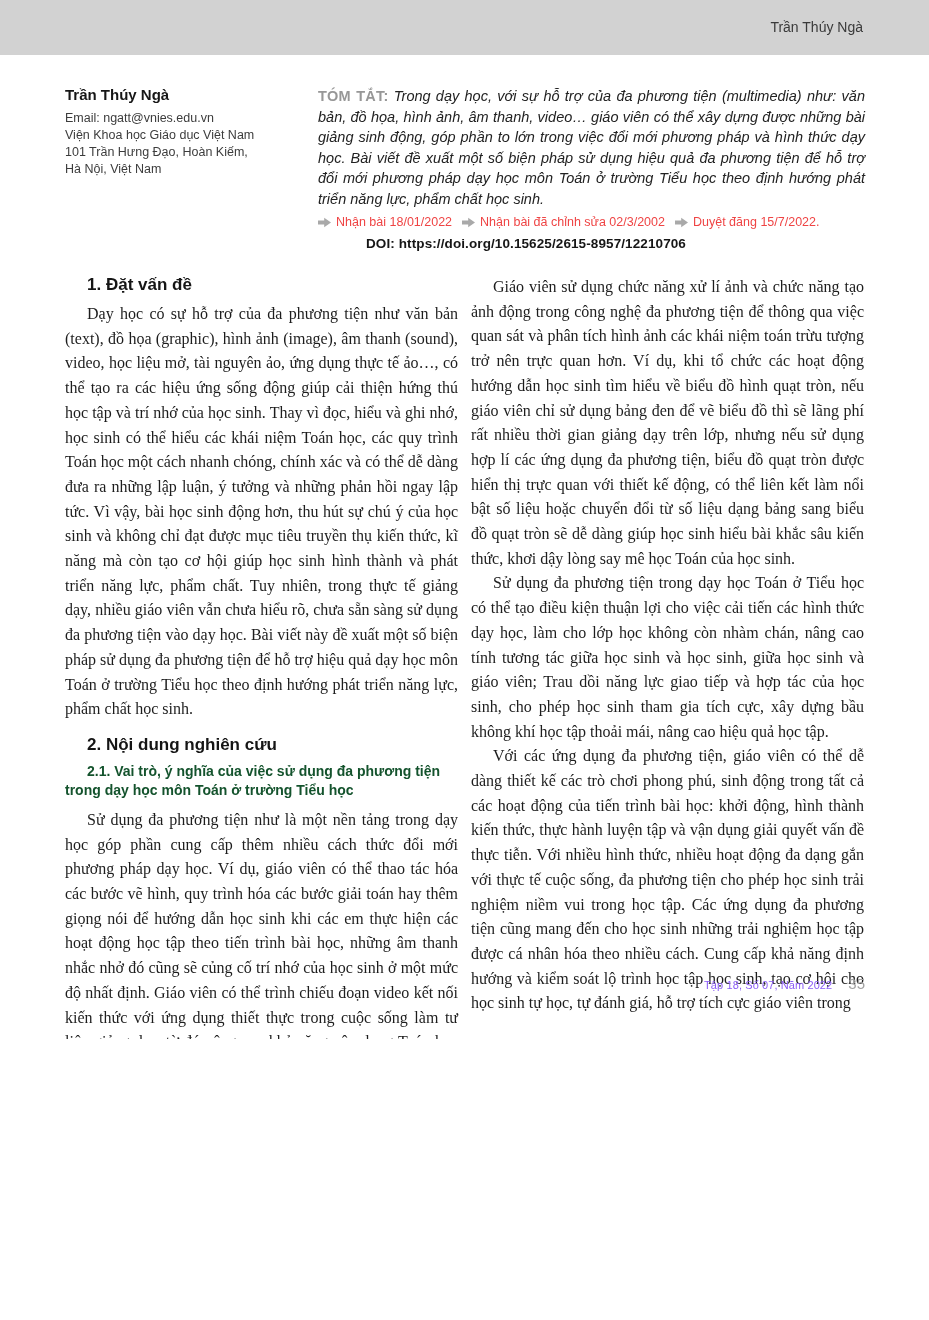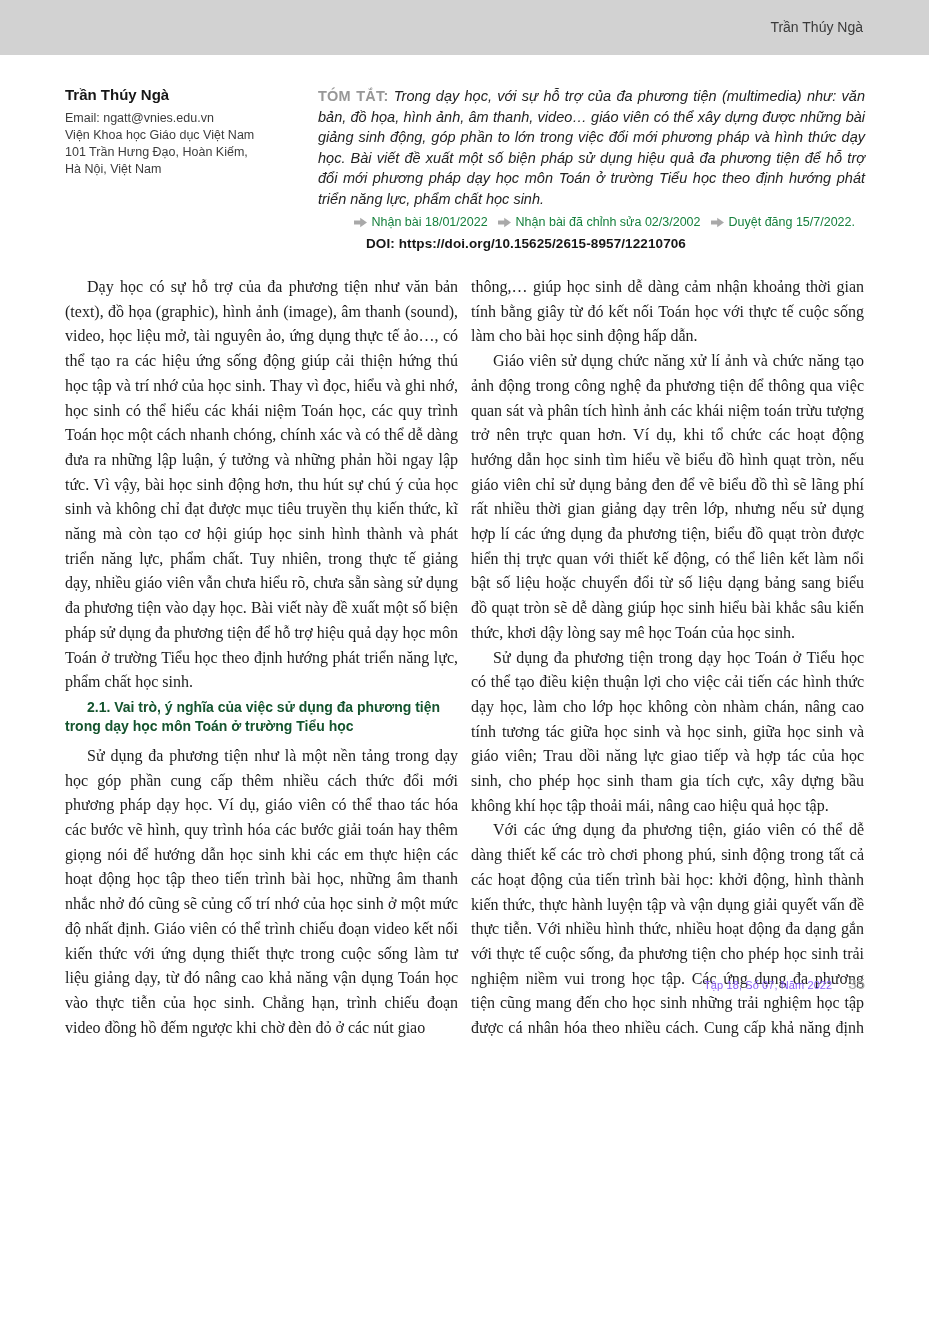--- a/index.html
+++ b/index.html
@@ -66,25 +66,24 @@
   .keywords-line {
     margin-top: 15px;
     font-size: 13.5px;
     line-height: 18px;
     font-weight: 700;
     color: #1a1a1a;
   }
   .dates-line {
     margin-top: 6px;
     font-size: 12.5px;
-    color: #15803d;
+    color: #ef4444;
     display: flex;
     align-items: center;
     flex-wrap: nowrap;
-    justify-content: flex-end;
   }
   .date-item { display: inline-flex; align-items: center; margin-right: 10px; }
   .arrow-icon { display: inline-block; width: 13px; height: 11px; margin-right: 5px; }
   .arrow-icon svg { display: block; width: 13px; height: 11px; }
   .doi-line {
     margin-top: 7px;
     font-size: 13.5px;
     font-weight: 700;
     color: #161616;
     letter-spacing: 0.1px;
@@ -188,29 +187,30 @@
           </span>
         </div>
 
         <div class="doi-line">DOI: https://doi.org/10.15625/2615-8957/12210706</div>
       </div>
     </div>
 
     <div class="body-columns">
 
       <div class="col">
+        <h2 class="sec-heading">1. Đặt vấn đề</h2>
         <p class="body-para indent">Dạy học có sự hỗ trợ của đa phương tiện như văn bản (text), đồ họa (graphic), hình ảnh (image), âm thanh (sound), video, học liệu mở, tài nguyên ảo, ứng dụng thực tế ảo…, có thể tạo ra các hiệu ứng sống động giúp cải thiện hứng thú học tập và trí nhớ của học sinh. Thay vì đọc, hiểu và ghi nhớ, học sinh có thể hiểu các khái niệm Toán học, các quy trình Toán học một cách nhanh chóng, chính xác và có thể dễ dàng đưa ra những lập luận, ý tưởng và những phản hồi ngay lập tức. Vì vậy, bài học sinh động hơn, thu hút sự chú ý của học sinh và không chỉ đạt được mục tiêu truyền thụ kiến thức, kĩ năng mà còn tạo cơ hội giúp học sinh hình thành và phát triển năng lực, phẩm chất. Tuy nhiên, trong thực tế giảng dạy, nhiều giáo viên vẫn chưa hiểu rõ, chưa sẵn sàng sử dụng đa phương tiện vào dạy học. Bài viết này đề xuất một số biện pháp sử dụng đa phương tiện để hỗ trợ hiệu quả dạy học môn Toán ở trường Tiểu học theo định hướng phát triển năng lực, phẩm chất học sinh.</p>
 
+        <h2 class="sec-heading h2">2. Nội dung nghiên cứu</h2>
         <h3 class="subsec-heading">2.1. Vai trò, ý nghĩa của việc sử dụng đa phương tiện trong dạy học môn Toán ở trường Tiểu học</h3>
 
         <p class="body-para indent"><span>Sử dụng đa phương tiện như là một nền tảng trong dạy học góp phần cung cấp thêm nhiều cách thức đổi mới phương pháp dạy học. Ví dụ, giáo viên có thể thao tác hóa các bước vẽ hình, quy trình hóa các bước giải toán hay thêm </span><span class="it">giọng nói</span><span> để hướng dẫn học sinh khi các em thực hiện các hoạt động học tập theo tiến trình bài học, những âm thanh nhắc nhở đó cũng sẽ củng cố trí nhớ của học sinh ở một mức độ nhất định. Giáo viên có thể trình chiếu đoạn </span><span class="it">video</span><span> kết nối kiến thức với ứng dụng thiết thực trong cuộc sống làm tư liệu giảng dạy, từ đó nâng cao khả năng vận dụng Toán học vào thực tiễn của học sinh. Chẳng hạn, trình chiếu đoạn video đồng hồ đếm ngược khi chờ đèn đỏ ở các nút giao</span></p>
       </div>
 
       <div class="col">
-        <p class="body-para">thông,… giúp học sinh dễ dàng cảm nhận khoảng thời gian tính bằng giây từ đó kết nối Toán học với thực tế cuộc sống làm cho bài học sinh động hấp dẫn.</p>
 
         <p class="body-para indent"><span>Giáo viên sử dụng chức năng </span><span class="it">xử lí ảnh</span><span> và chức năng tạo ảnh động trong công nghệ đa phương tiện để thông qua việc quan sát và phân tích hình ảnh các khái niệm toán trừu tượng trở nên trực quan hơn. Ví dụ, khi tổ chức các hoạt động hướng dẫn học sinh tìm hiểu về biểu đồ hình quạt tròn, nếu giáo viên chỉ sử dụng bảng đen để vẽ biểu đồ thì sẽ lãng phí rất nhiều thời gian giảng dạy trên lớp, nhưng nếu sử dụng hợp lí các ứng dụng đa phương tiện, biểu đồ quạt tròn được hiển thị trực quan với thiết kế động, có thể liên kết làm nổi bật số liệu hoặc chuyển đổi từ số liệu dạng bảng sang biểu đồ quạt tròn sẽ dễ dàng giúp học sinh hiểu bài khắc sâu kiến thức, khơi dậy lòng say mê học Toán của học sinh.</span></p>
 
         <p class="body-para indent">Sử dụng đa phương tiện trong dạy học Toán ở Tiểu học có thể tạo điều kiện thuận lợi cho việc cải tiến các hình thức dạy học, làm cho lớp học không còn nhàm chán, nâng cao tính tương tác giữa học sinh và học sinh, giữa học sinh và giáo viên; Trau dồi năng lực giao tiếp và hợp tác của học sinh, cho phép học sinh tham gia tích cực, xây dựng bầu không khí học tập thoải mái, nâng cao hiệu quả học tập.</p>
 
         <p class="body-para indent">Với các ứng dụng đa phương tiện, giáo viên có thể dễ dàng thiết kế các trò chơi phong phú, sinh động trong tất cả các hoạt động của tiến trình bài học: khởi động, hình thành kiến thức, thực hành luyện tập và vận dụng giải quyết vấn đề thực tiễn. Với nhiều hình thức, nhiều hoạt động đa dạng gắn với thực tế cuộc sống, đa phương tiện cho phép học sinh trải nghiệm niềm vui trong học tập. Các ứng dụng đa phương tiện cũng mang đến cho học sinh những trải nghiệm học tập được cá nhân hóa theo nhiều cách. Cung cấp khả năng định hướng và kiểm soát lộ trình học tập học sinh, tạo cơ hội cho học sinh tự học, tự đánh giá, hỗ trợ tích cực giáo viên trong</p>
       </div>
     </div>
   </div>
 

